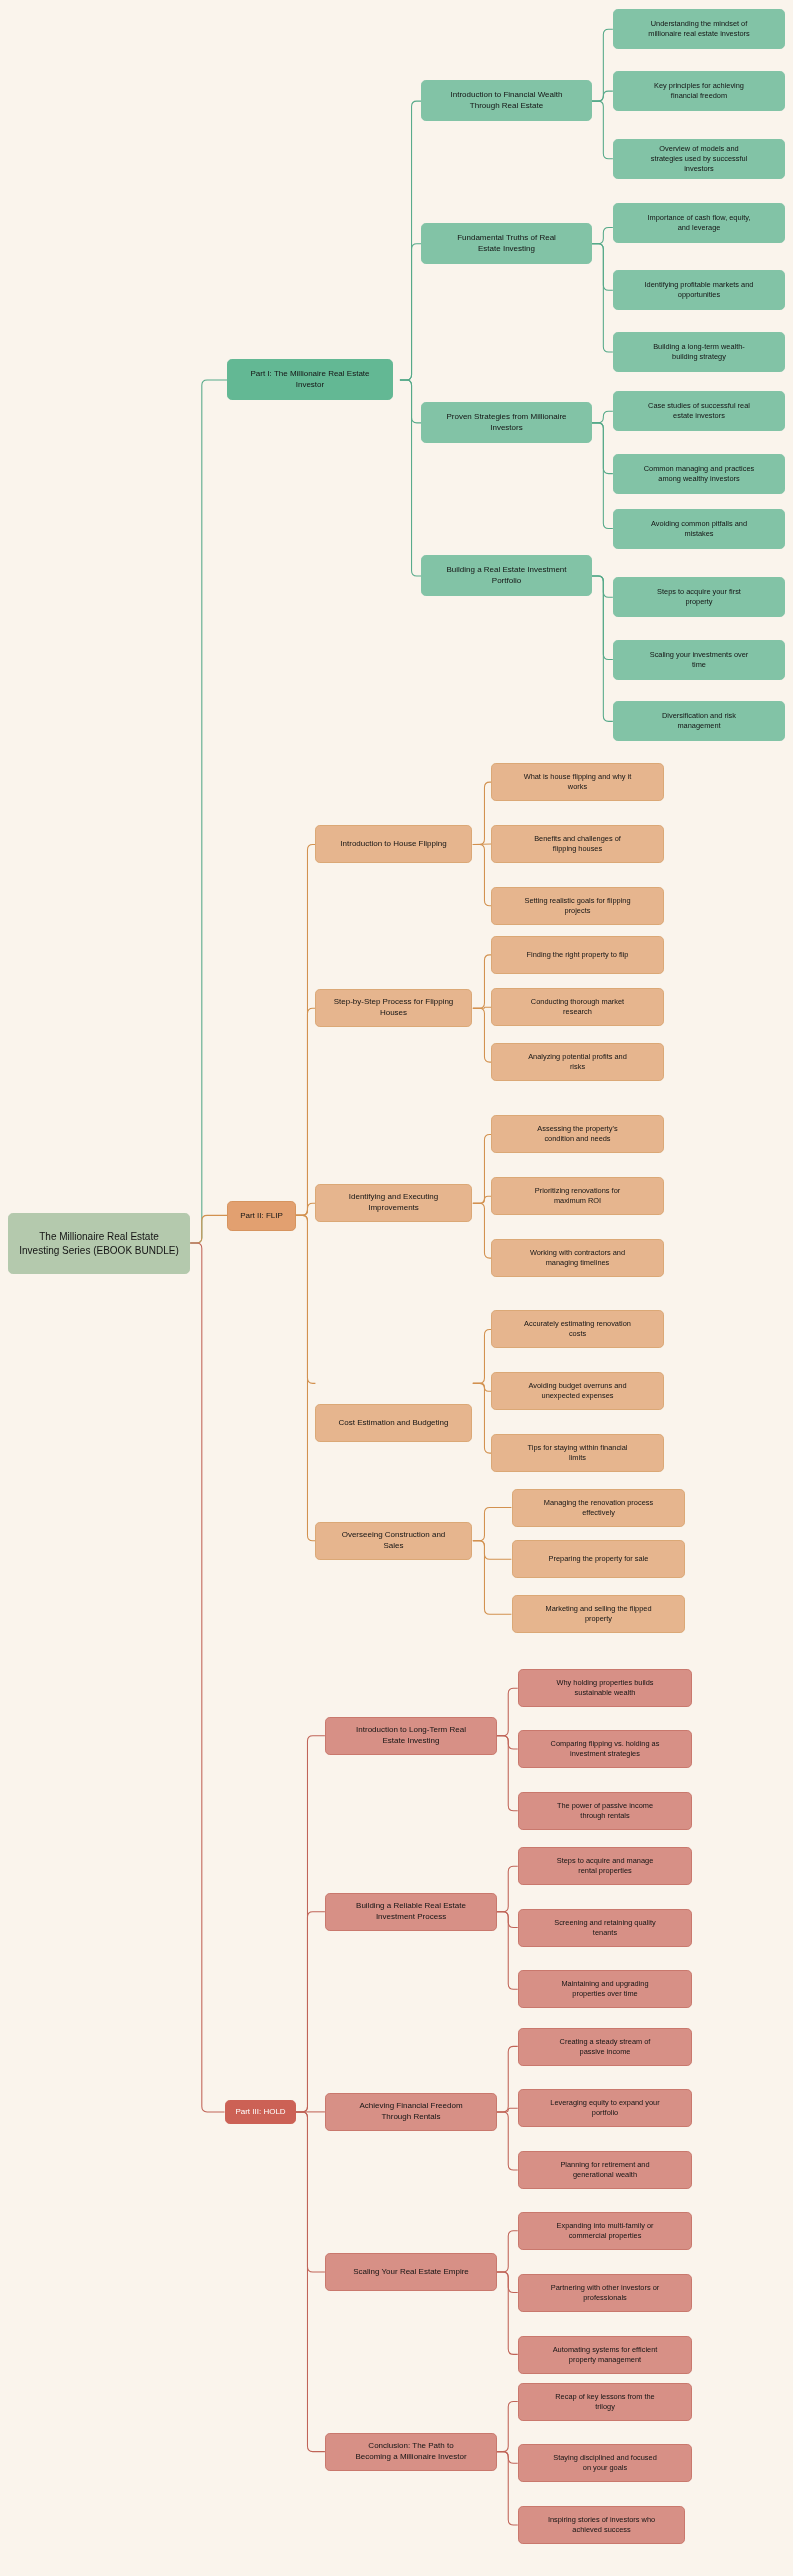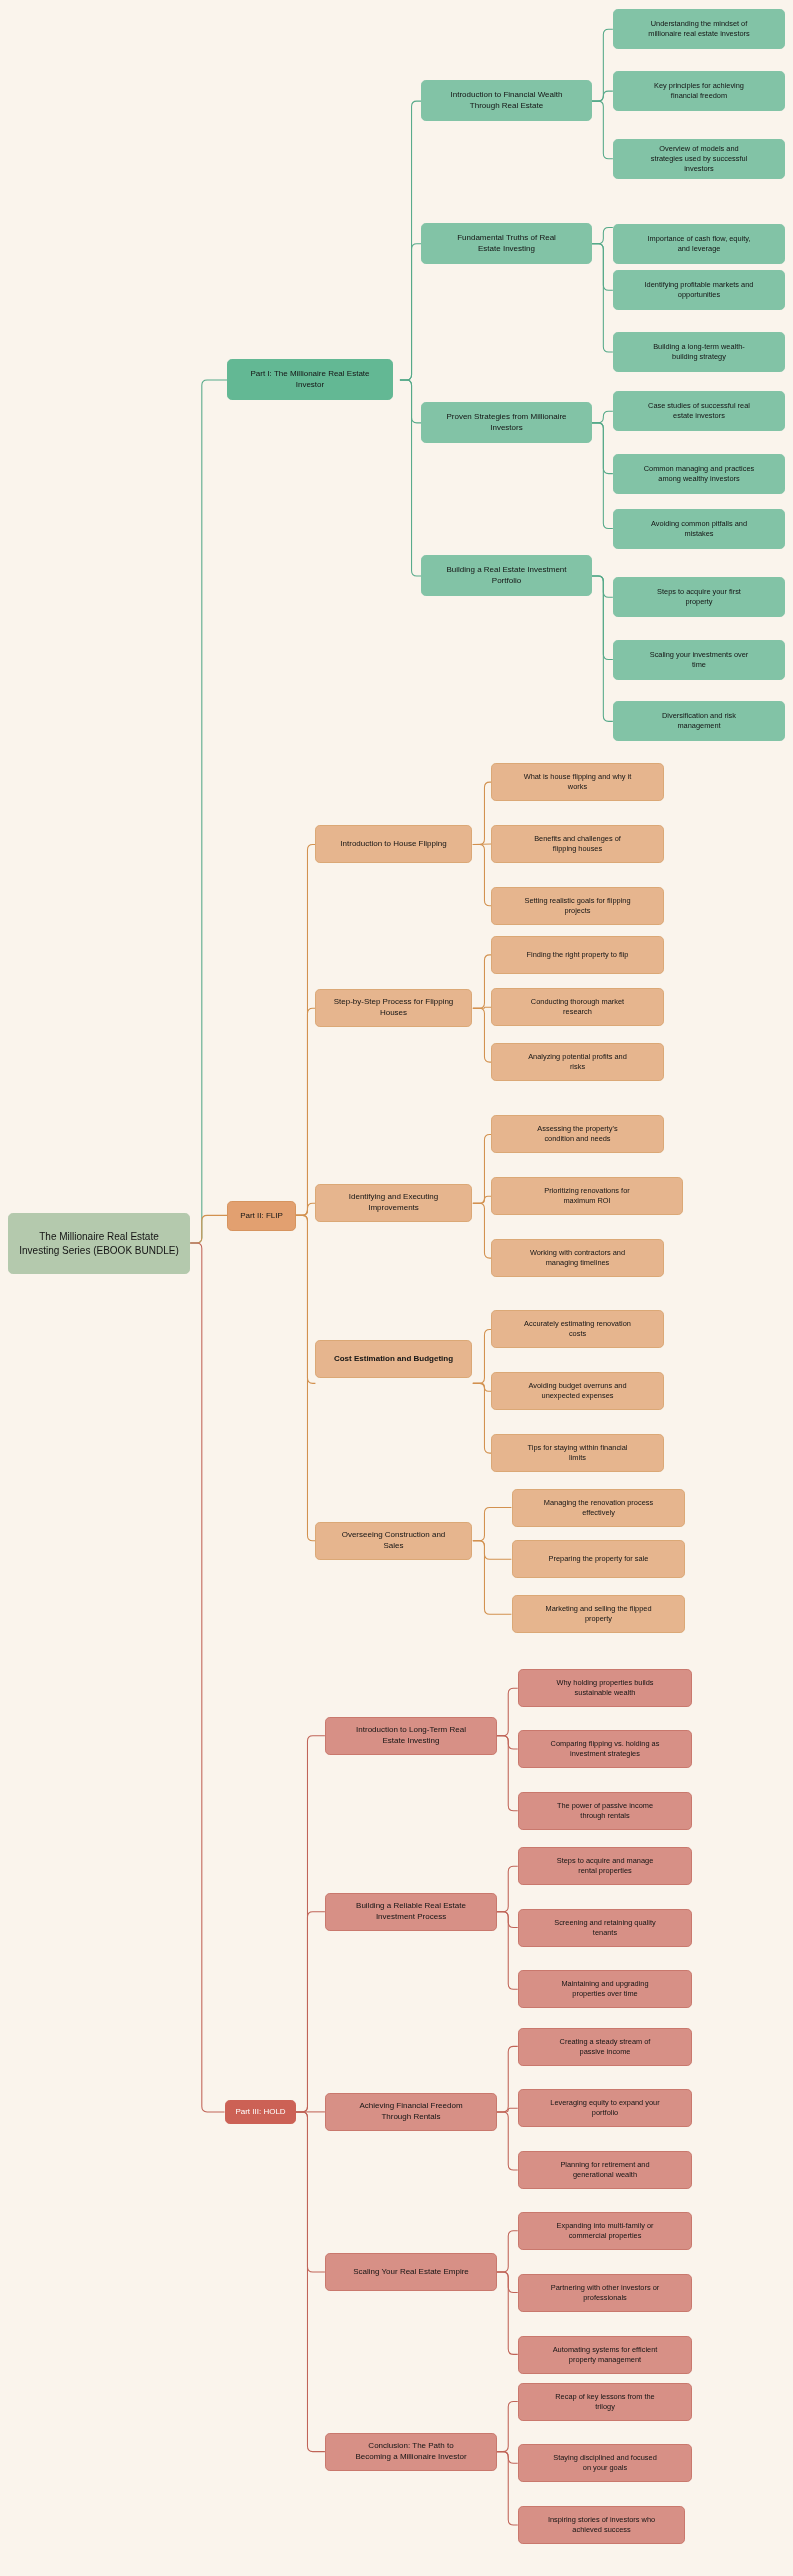--- a/index.html
+++ b/index.html
@@ -107,21 +107,21 @@
 Through Real Estate</div>
       <div class="node l3-green" style="left: 613px; top: 9.2px; width: 172px; min-height: 40px; height: 40px;">Understanding the mindset of
 millionaire real estate investors</div>
       <div class="node l3-green" style="left: 613px; top: 71px; width: 172px; min-height: 40px; height: 40px;">Key principles for achieving
 financial freedom</div>
       <div class="node l3-green" style="left: 613px; top: 139px; width: 172px; min-height: 40px; height: 40px;">Overview of models and
 strategies used by successful
 investors</div>
       <div class="node l2-green" style="left: 421px; top: 223px; width: 171px; min-height: 41px; height: 41px;">Fundamental Truths of Real
 Estate Investing</div>
-      <div class="node l3-green" style="left: 613px; top: 224px; width: 172px; min-height: 40px; height: 40px;">Importance of cash flow, equity,
+      <div class="node l3-green" style="left: 613px; top: 203px; width: 172px; min-height: 40px; height: 40px;">Importance of cash flow, equity,
 and leverage</div>
       <div class="node l3-green" style="left: 613px; top: 270px; width: 172px; min-height: 40px; height: 40px;">Identifying profitable markets and
 opportunities</div>
       <div class="node l3-green" style="left: 613px; top: 332px; width: 172px; min-height: 40px; height: 40px;">Building a long-term wealth-
 building strategy</div>
       <div class="node l2-green" style="left: 421px; top: 402px; width: 171px; min-height: 41px; height: 41px;">Proven Strategies from Millionaire
 Investors</div>
       <div class="node l3-green" style="left: 613px; top: 391px; width: 172px; min-height: 40px; height: 40px;">Case studies of successful real
 estate investors</div>
       <div class="node l3-green" style="left: 613px; top: 454px; width: 172px; min-height: 40px; height: 40px;">Common managing and practices
@@ -148,25 +148,25 @@
 Houses</div>
       <div class="node l3-orange" style="left: 491px; top: 936px; width: 173px; min-height: 38px; height: 38px;">Finding the right property to flip</div>
       <div class="node l3-orange" style="left: 491px; top: 988px; width: 173px; min-height: 38px; height: 38px;">Conducting thorough market
 research</div>
       <div class="node l3-orange" style="left: 491px; top: 1043px; width: 173px; min-height: 38px; height: 38px;">Analyzing potential profits and
 risks</div>
       <div class="node l2-orange" style="left: 315px; top: 1184px; width: 157px; min-height: 38px; height: 38px;">Identifying and Executing
 Improvements</div>
       <div class="node l3-orange" style="left: 491px; top: 1115px; width: 173px; min-height: 38px; height: 38px;">Assessing the property's
 condition and needs</div>
-      <div class="node l3-orange" style="left: 491px; top: 1177px; width: 192px; min-height: 38px; height: 38px;">Prioritizing renovations for
+      <div class="node l3-orange" style="left: 491px; top: 1177px; width: 173px; min-height: 38px; height: 38px;">Prioritizing renovations for
 maximum ROI</div>
       <div class="node l3-orange" style="left: 491px; top: 1239px; width: 173px; min-height: 38px; height: 38px;">Working with contractors and
 managing timelines</div>
-      <div class="node l2-orange" style="left: 315px; top: 1340px; width: 157px; min-height: 38px; height: 38px; font-weight: bold;">Cost Estimation and Budgeting</div>
+      <div class="node l2-orange" style="left: 315px; top: 1404px; width: 157px; min-height: 38px; height: 38px;">Cost Estimation and Budgeting</div>
       <div class="node l3-orange" style="left: 491px; top: 1310px; width: 173px; min-height: 38px; height: 38px;">Accurately estimating renovation
 costs</div>
       <div class="node l3-orange" style="left: 491px; top: 1372px; width: 173px; min-height: 38px; height: 38px;">Avoiding budget overruns and
 unexpected expenses</div>
       <div class="node l3-orange" style="left: 491px; top: 1434px; width: 173px; min-height: 38px; height: 38px;">Tips for staying within financial
 limits</div>
       <div class="node l2-orange" style="left: 315px; top: 1522px; width: 157px; min-height: 38px; height: 38px;">Overseeing Construction and
 Sales</div>
       <div class="node l3-orange" style="left: 512px; top: 1489px; width: 173px; min-height: 38px; height: 38px;">Managing the renovation process
 effectively</div>

